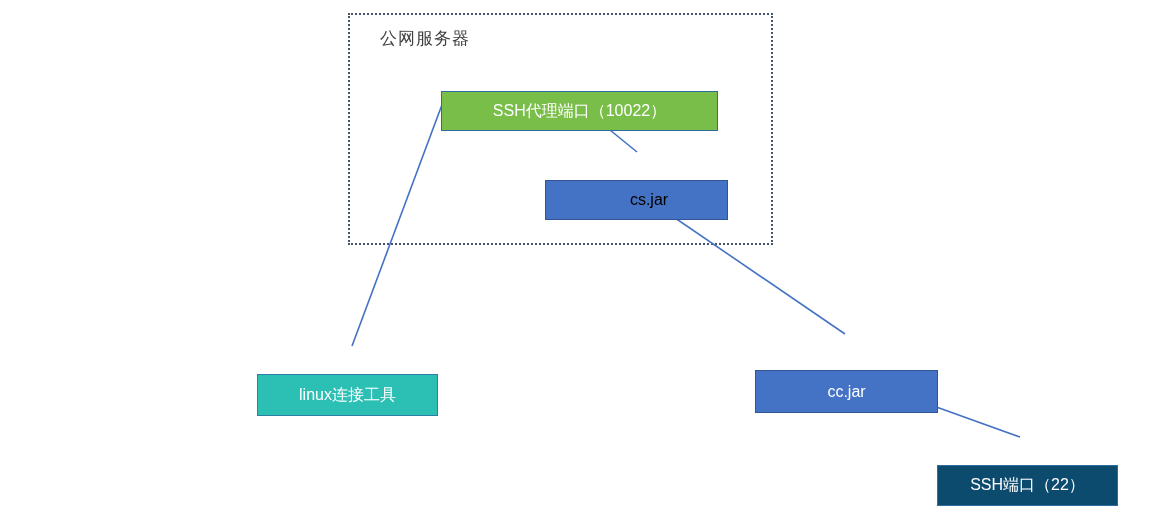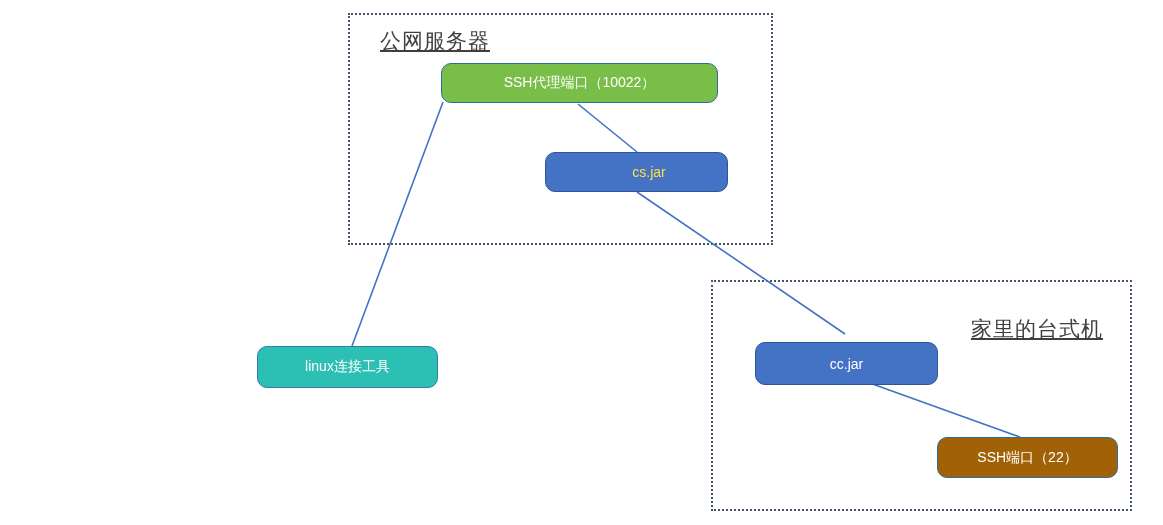--- a/index.html
+++ b/index.html
@@ -24,44 +24,44 @@
   }
   .group {
     position: absolute;
     border: 2px dotted #44546A;
     background: transparent;
     z-index: 0;
   }
   .group-title {
     position: absolute;
     color: #3F3F3F;
-    font-size: 21px;
+    font-size: 17px;
     letter-spacing: 1px;
     white-space: nowrap;
-    text-decoration: underline;
   }
   .group-public  { left: 348px; top: 13px;  width: 425px; height: 232px; }
   .group-laptop  { left: 38px;  top: 280px; width: 424px; height: 231px; }
   .group-desktop { left: 711px; top: 280px; width: 421px; height: 231px; }
 
   .title-public  { left: 30px;  top: 12px; }
   .title-laptop  { left: 30px;  top: 28px; }
   .title-desktop { left: 258px; top: 33px; }
 
   .node {
     position: absolute;
     display: flex;
     align-items: center;
     justify-content: center;
-    border-radius: 10px;
+    border-radius: 0;
     border: 1.5px solid transparent;
     color: #ffffff;
-    font-size: 14px;
+    font-size: 16px;
     white-space: nowrap;
     z-index: 2;
+    margin-top: 28px;
   }
   .node-ssh-proxy { left: 441px; top: 63px;  width: 277px; height: 40px; }
   .node-cs-jar    { left: 545px; top: 152px; width: 183px; height: 40px; }
   .node-linux     { left: 257px; top: 346px; width: 181px; height: 42px; text-align: center; }
   .node-cc-jar    { left: 755px; top: 342px; width: 183px; height: 43px; }
   .node-ssh22     { left: 937px; top: 437px; width: 181px; height: 41px; }
 </style>
 </head>
 <body>
 
@@ -72,27 +72,24 @@
       <line x1="578" y1="104" x2="637" y2="152" stroke="#4472C4" stroke-width="1.6"></line>
       <line x1="637" y1="192" x2="845" y2="334" stroke="#4472C4" stroke-width="1.6"></line>
       <line x1="853" y1="377" x2="1020" y2="437" stroke="#4472C4" stroke-width="1.6"></line>
     </svg>
 
   <div class="group group-public" style="border-color: rgb(68, 84, 106);">
     <span class="group-title title-public" style="color: rgb(63, 63, 63);">公网服务器</span>
   </div>
 
 
-  <div class="group group-desktop" style="border-color: rgb(68, 84, 106);">
-    <span class="group-title title-desktop" style="color: rgb(63, 63, 63);">家里的台式机</span>
-  </div>
 
   <div class="node node-ssh-proxy" style="background: rgb(121, 190, 73); border-color: rgb(47, 109, 158); color: rgb(255, 255, 255);">SSH代理端口（10022）</div>
 
-  <div class="node node-cs-jar" style="background: rgb(68, 114, 196); border-color: rgb(47, 85, 151); color: #fde047; padding-left: 25px;">cs.jar</div>
+  <div class="node node-cs-jar" style="background: rgb(68, 114, 196); border-color: rgb(47, 85, 151); color: #000000; padding-left: 25px;">cs.jar</div>
 
   <div class="node node-linux" style="background: rgb(44, 191, 180); border-color: rgb(46, 127, 168); color: rgb(255, 255, 255);">linux连接工具</div>
 
   <div class="node node-cc-jar" style="background: rgb(68, 114, 196); border-color: rgb(47, 85, 151); color: rgb(255, 255, 255);">cc.jar</div>
 
-  <div class="node node-ssh22" style="background: #a16207; border-color: rgb(47, 109, 158); color: rgb(255, 255, 255);">SSH端口（22）</div>
+  <div class="node node-ssh22" style="background: #0c4a6e; border-color: rgb(47, 109, 158); color: rgb(255, 255, 255);">SSH端口（22）</div>
 
 </div>
 
 </body></html>

